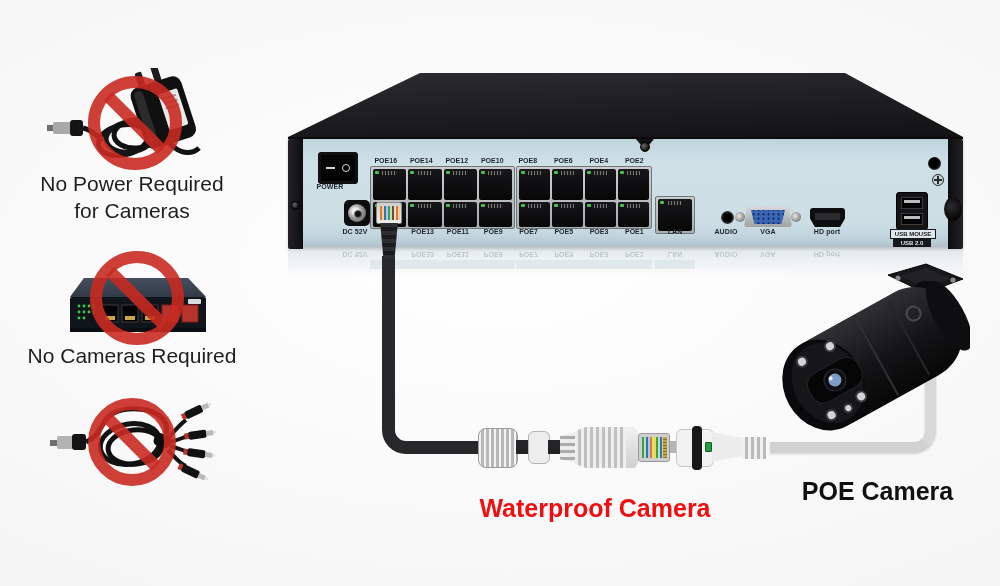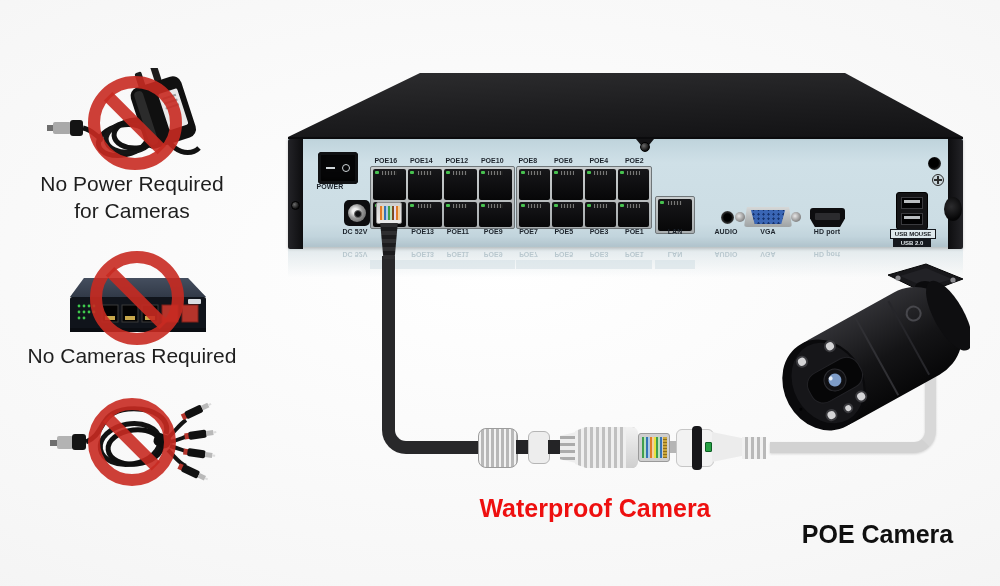--- a/index.html
+++ b/index.html
@@ -130,21 +130,21 @@
   .wp-band{left:214px;top:1px;width:10px;height:44px;background:#17171a;border-radius:4px;}
   .wp-green{left:227px;top:17px;width:7px;height:10px;background:#27a043;border:1px solid #0d5f24;border-radius:1px;}
   .wp-neck{left:234px;top:7px;width:32px;height:30px;background:#ececec;
     clip-path:polygon(0 0,100% 22%,100% 78%,0 100%);}
   .wp-ribs{left:264px;top:12px;width:24px;height:22px;
     background:repeating-linear-gradient(90deg,#f1f1f1 0 3px,#b9b9b9 3px 6px);}
   
   .cam-svg{position:absolute;left:760px;top:255px;z-index:5;}
   .caption{position:absolute;font-weight:bold;font-size:25px;text-align:center;z-index:6;white-space:nowrap;}
   .cap-red{left:470px;top:494px;width:250px;}
-  .cap-cam{left:790px;top:520px;width:175px;}
+  .cap-cam{left:790px;top:477px;width:175px;}
 </style>
 </head>
 <body>
 
 <div id="stage">
 
   <svg class="art" style="left:45px;top:68px" width="165" height="110" viewBox="0 0 165 110">
     <rect x="2" y="57" width="7" height="6" fill="#6e6e6e"></rect>
     <rect x="8" y="54" width="18" height="12" rx="2" fill="#a9a9a9"></rect>
     <rect x="25" y="52" width="13" height="16" rx="3" fill="#141414"></rect>

